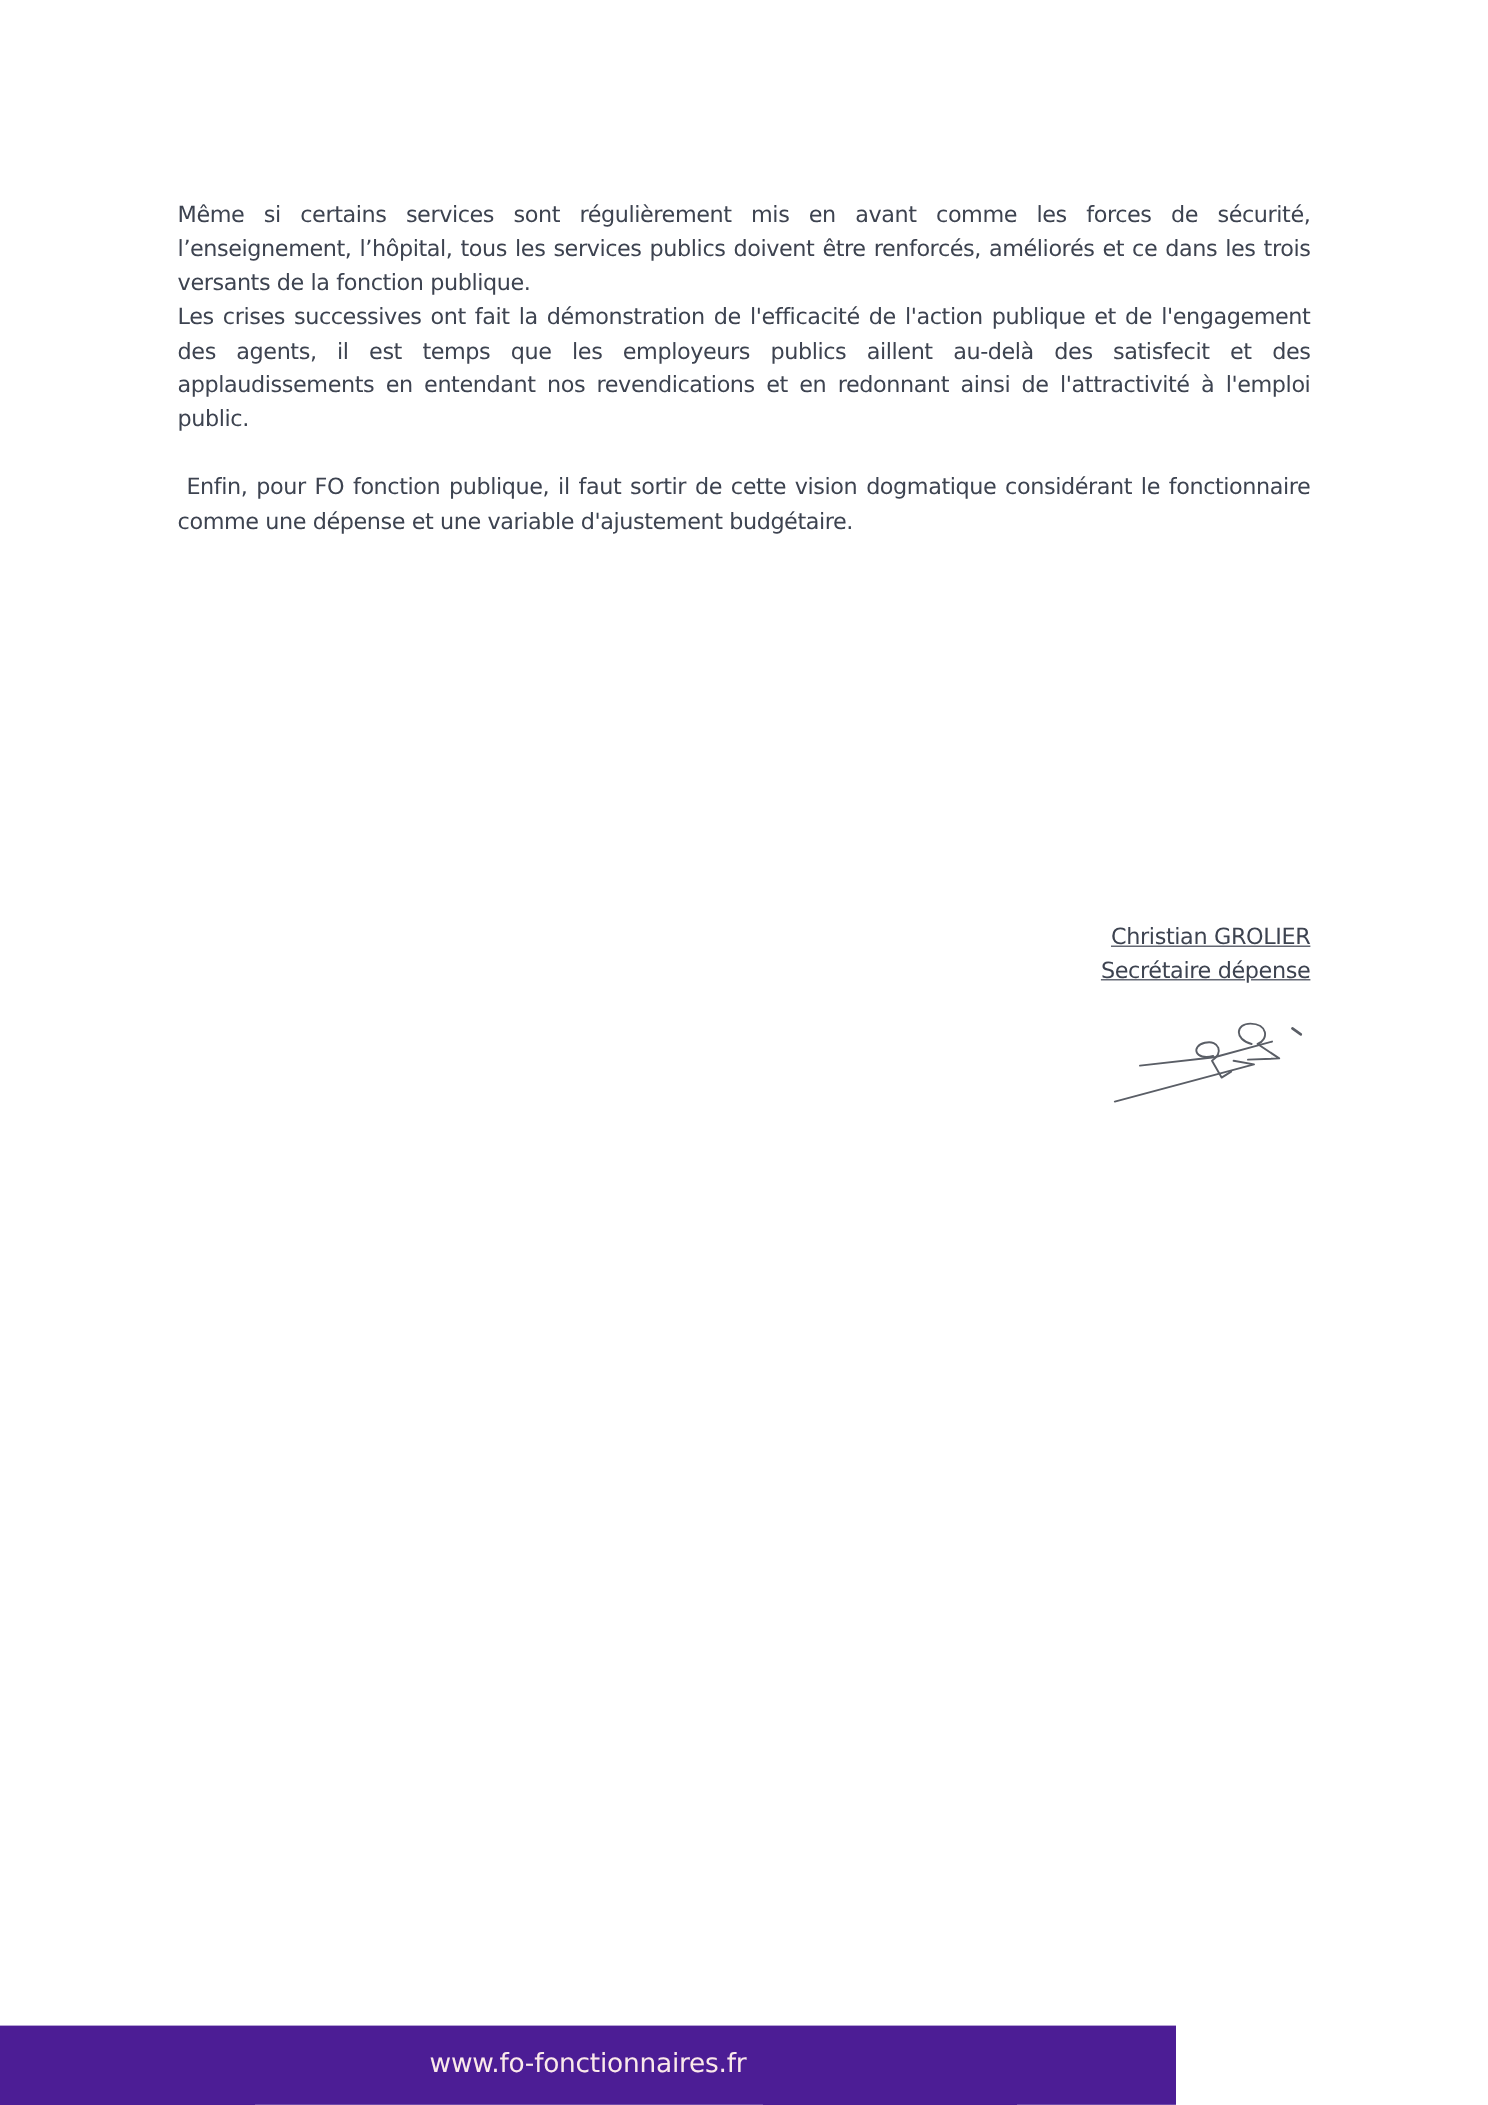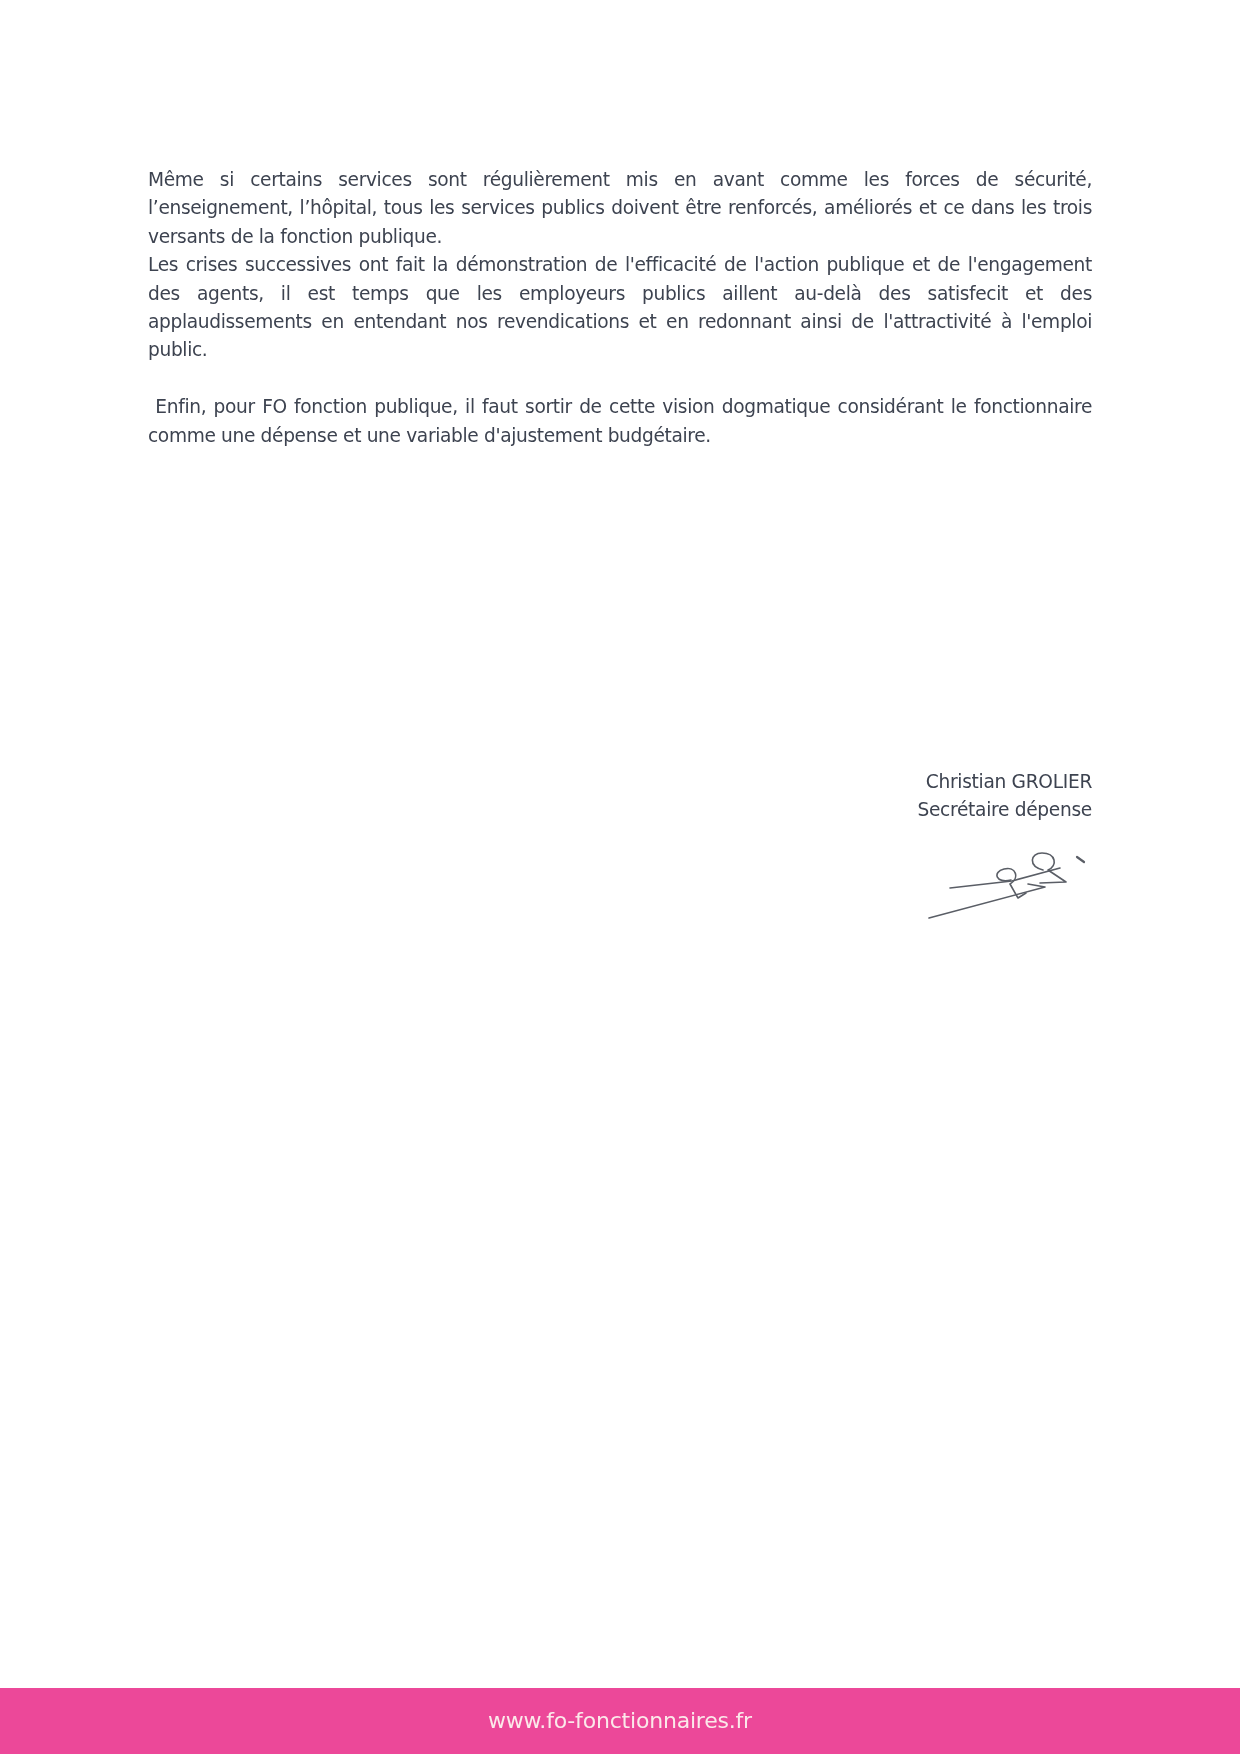--- a/index.html
+++ b/index.html
@@ -44,35 +44,36 @@
       position: absolute;
       right: 148px;
       top: 768px;
       text-align: right;
       font-size: 18.6px;
       line-height: 28.4px;
       letter-spacing: -0.3px;
     }
     .signature-block div {
       white-space: nowrap;
+      text-decoration: underline;
     }
     .signature-svg {
       position: absolute;
       left: 915px;
       top: 845px;
       width: 185px;
       height: 85px;
     }
     .footer {
       position: absolute;
       left: 0;
       top: 1688px;
-      width: 1240px;
+      width: 980px;
       height: 66px;
-      background: #ec4899;
+      background: #4c1d95;
       display: flex;
       align-items: center;
       justify-content: center;
     }
     .footer-link {
       color: #fbe9ea;
       font-size: 22px;
       letter-spacing: -0.2px;
       text-decoration: none;
       font-family: "DejaVu Sans", "Liberation Sans", sans-serif;

